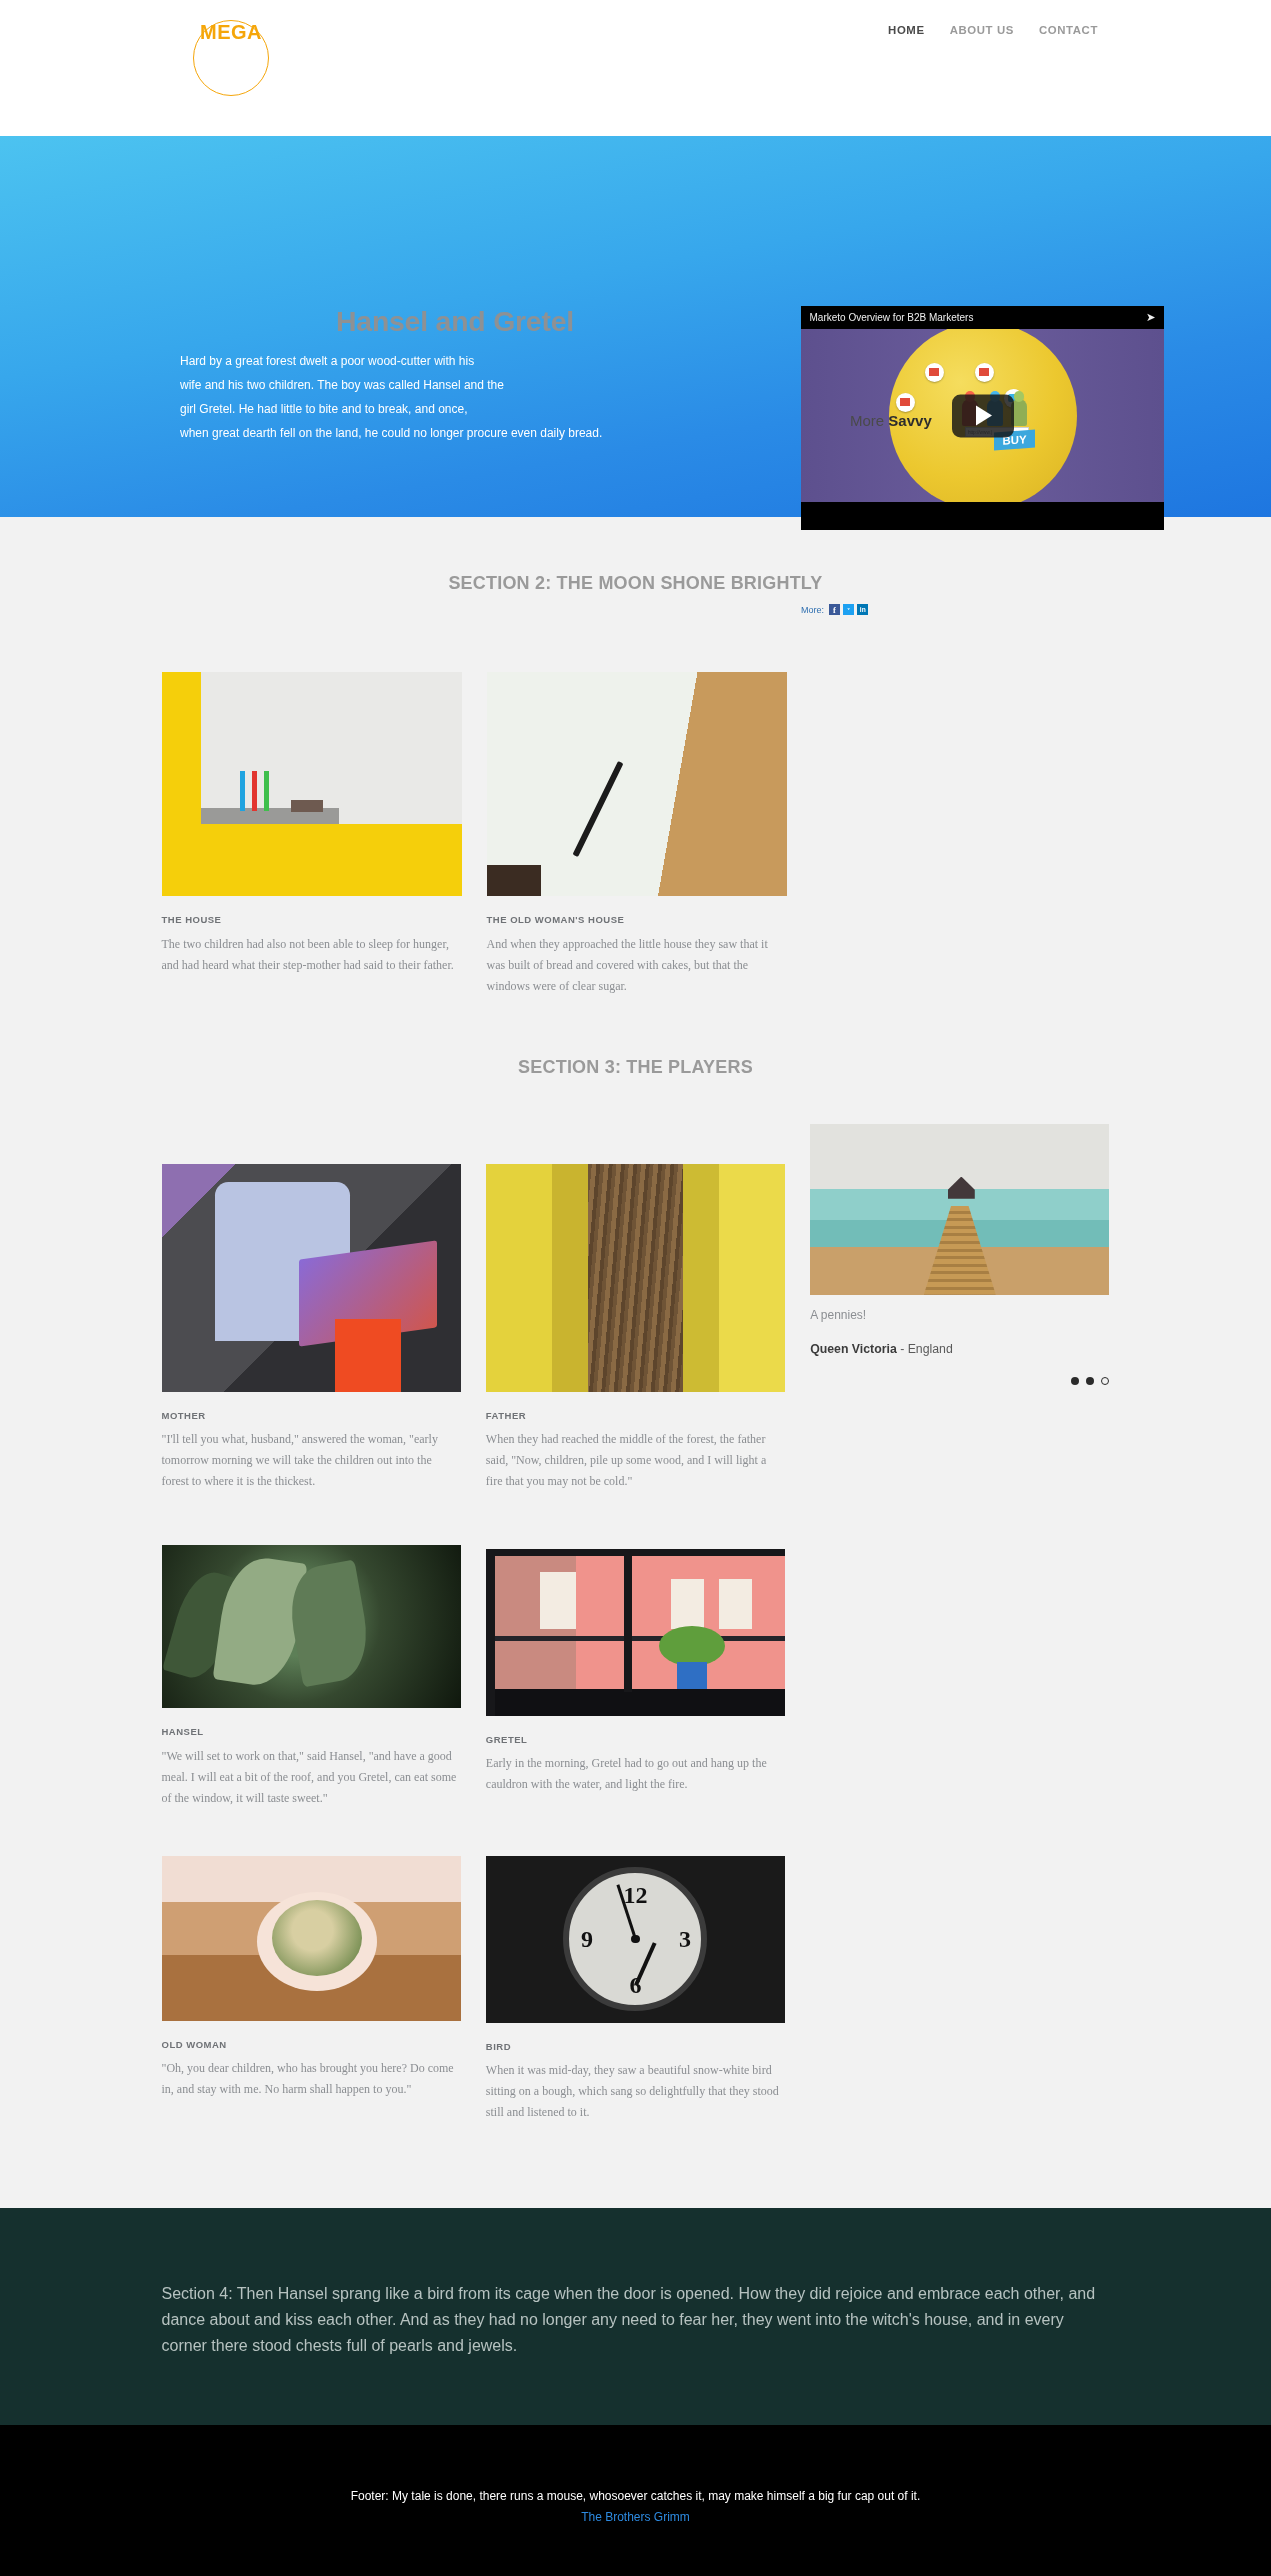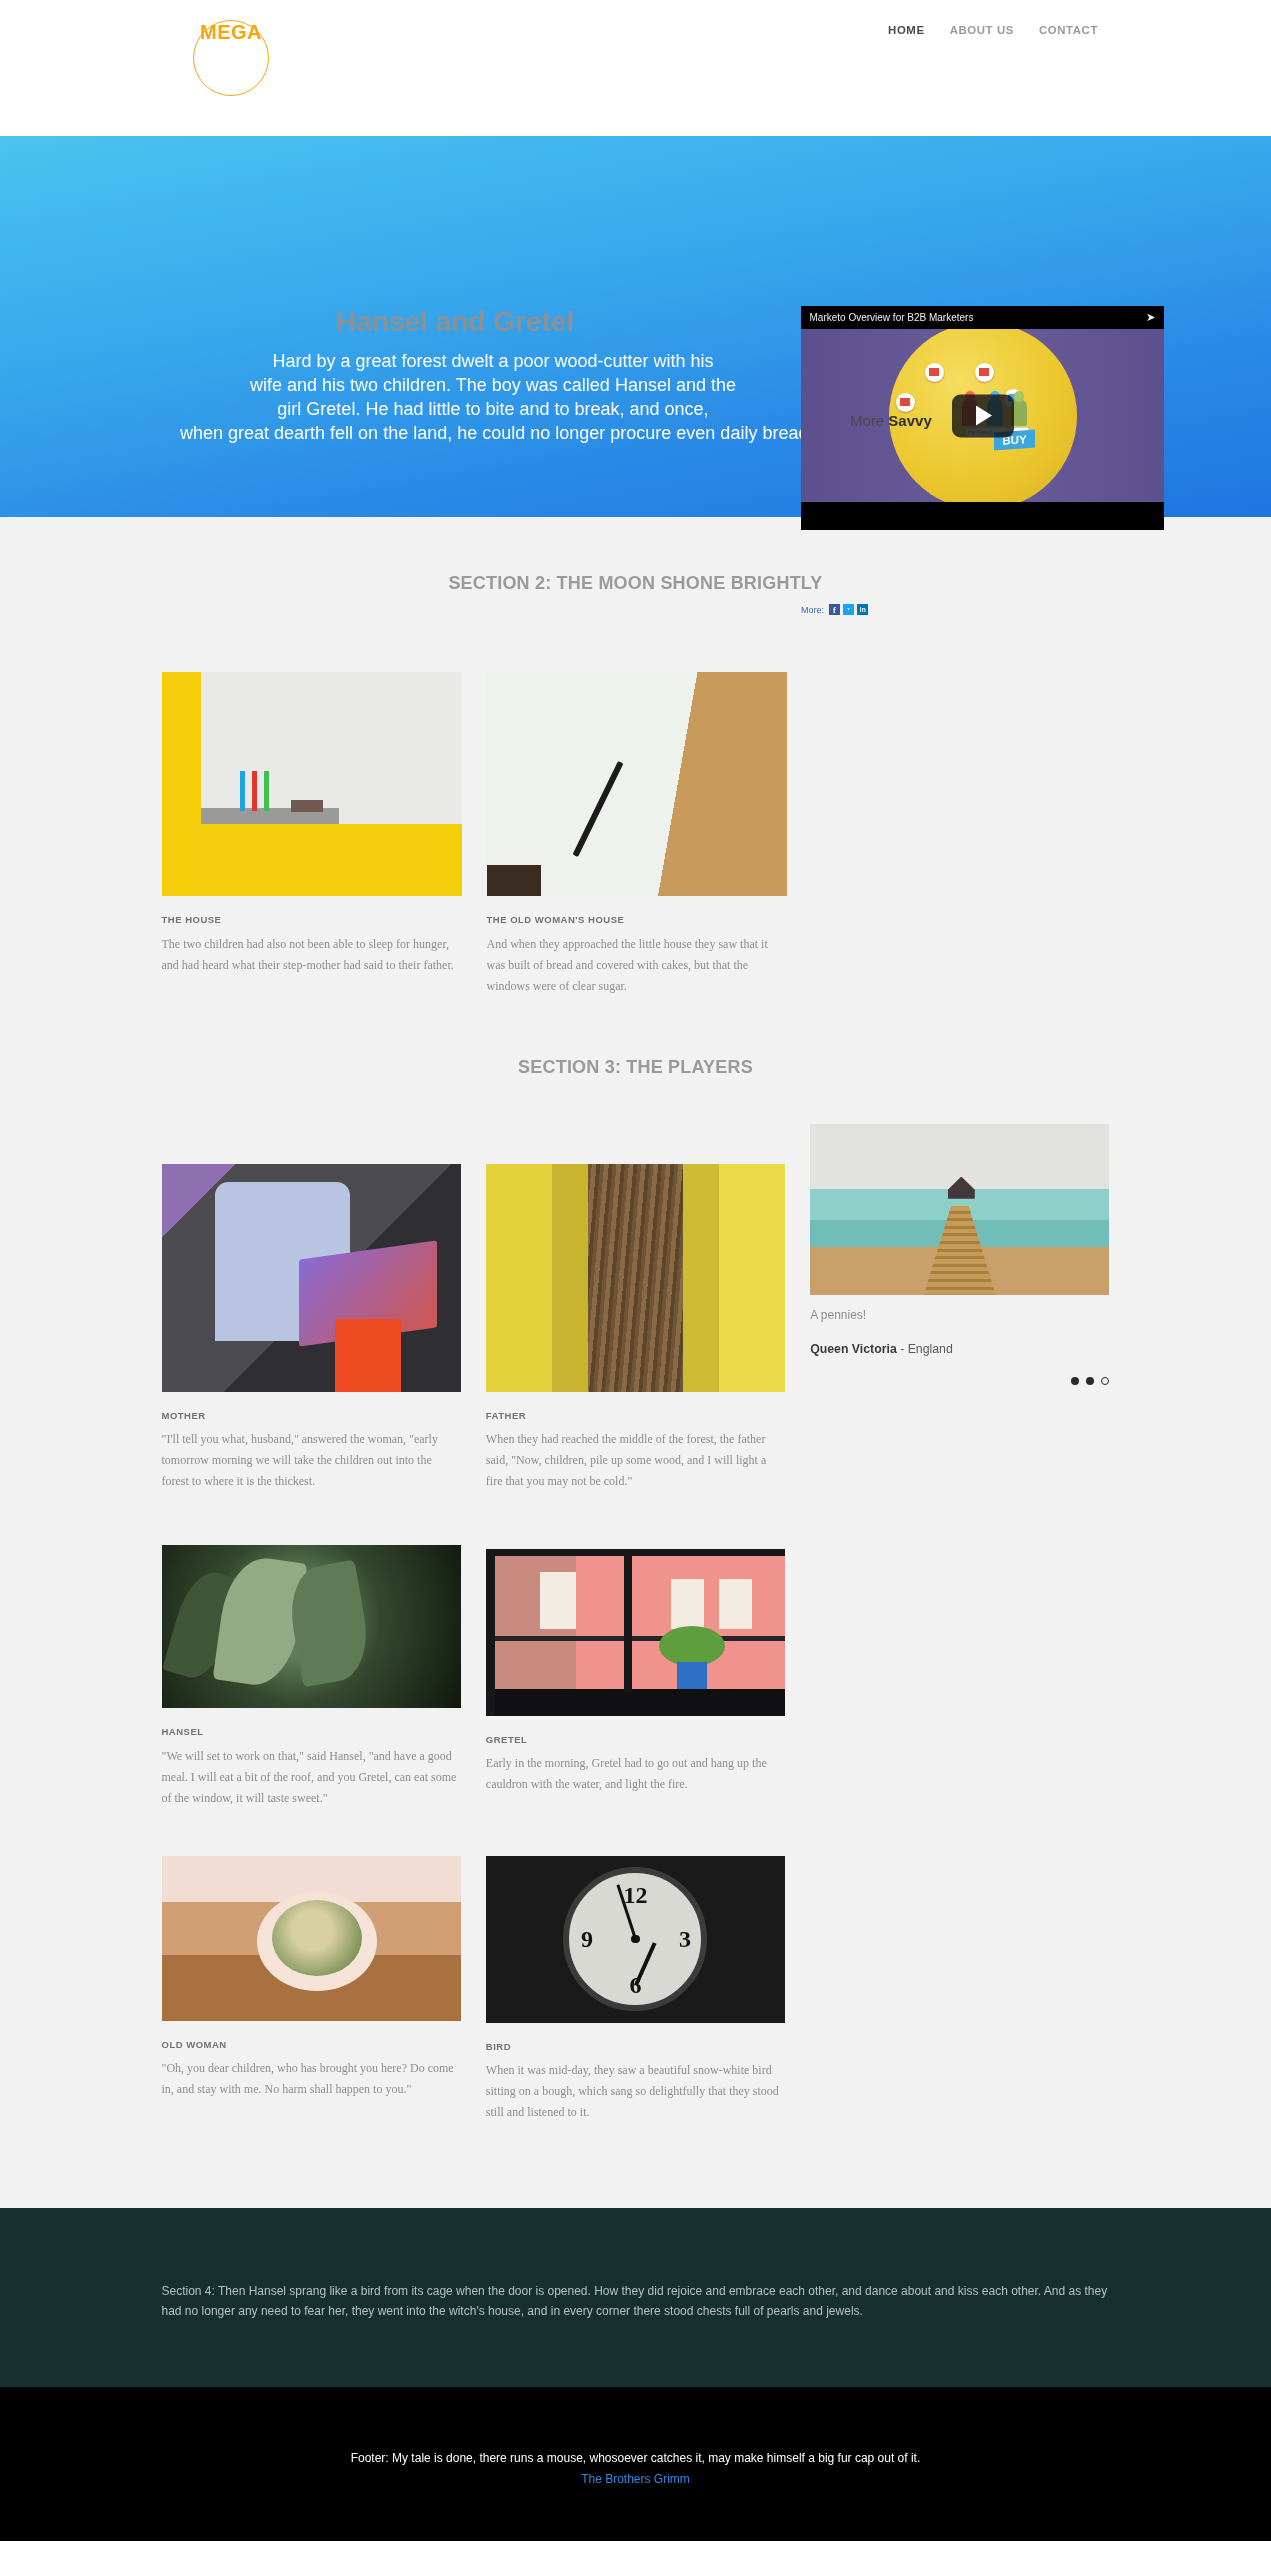--- a/index.html
+++ b/index.html
@@ -69,23 +69,22 @@
     font-size: 28.4px;
     font-weight: 700;
     color: #8e9194;
     letter-spacing: -0.2px;
   }
   .hero-body {
     position: absolute;
     left: 180px; top: 213px;
     width: 626px;
     color: #ffffff;
-    font-size: 18px;
+    font-size: 12px;
     line-height: 24px;
-    text-align: center;
   }
   .hero-body .line { display: block; white-space: nowrap; }
 
   
   .video-box {
     position: absolute;
     left: 801px; top: 170px;
     width: 363px;
     background: #000;
   }
@@ -263,22 +262,22 @@
 
   
   .sec4 {
     background: #15302E;
     padding: 73px 0 66px 0;
   }
   .sec4 p {
     width: 948px;
     margin: 0 auto;
     color: #b6c2c0;
-    font-size: 12px;
-    line-height: 20px;
+    font-size: 16px;
+    line-height: 26px;
   }
   
   .footer {
     background: #000;
     padding: 61px 0 55px 0;
     text-align: center;
   }
   .footer-text {
     color: #ffffff;
     font-size: 12px;

